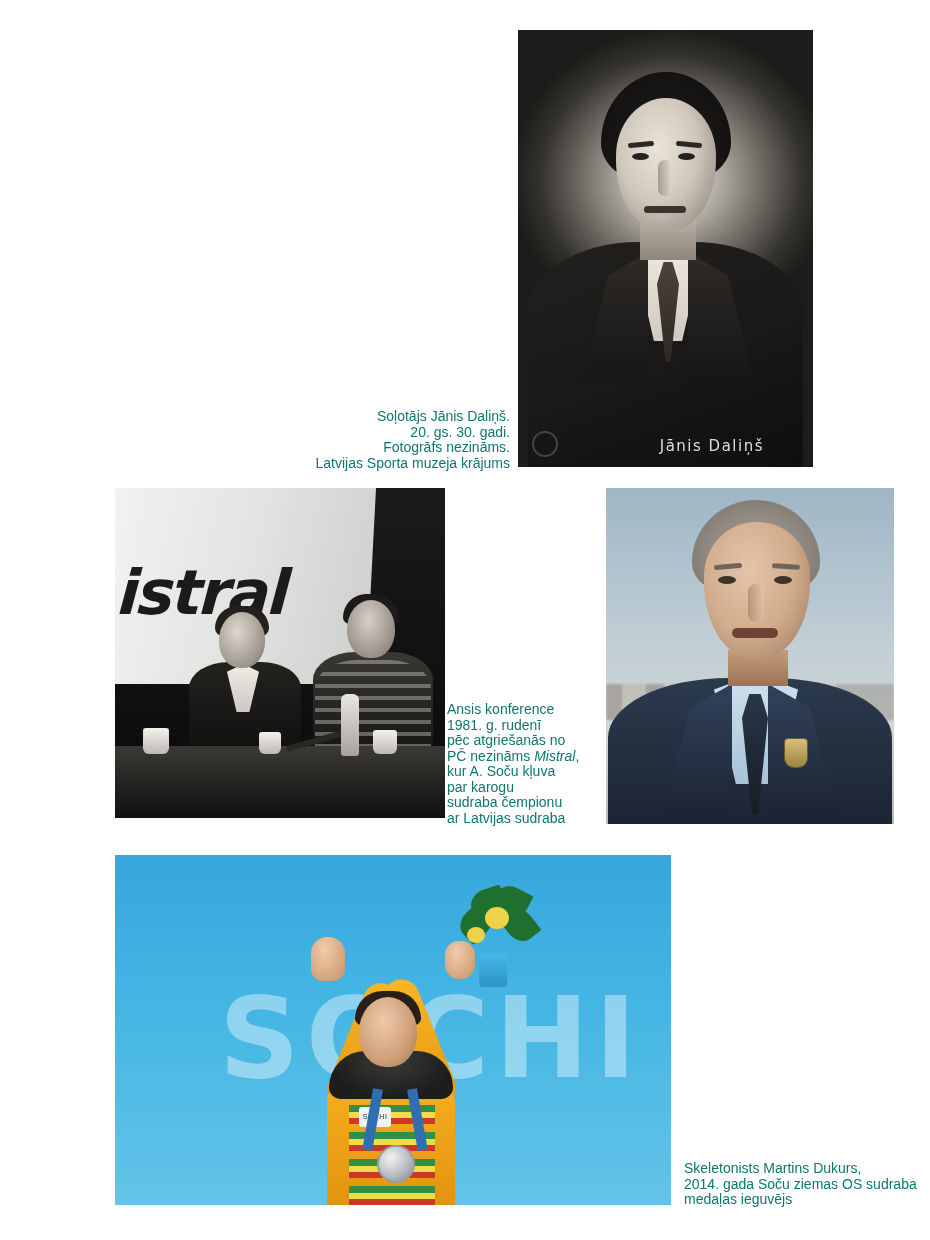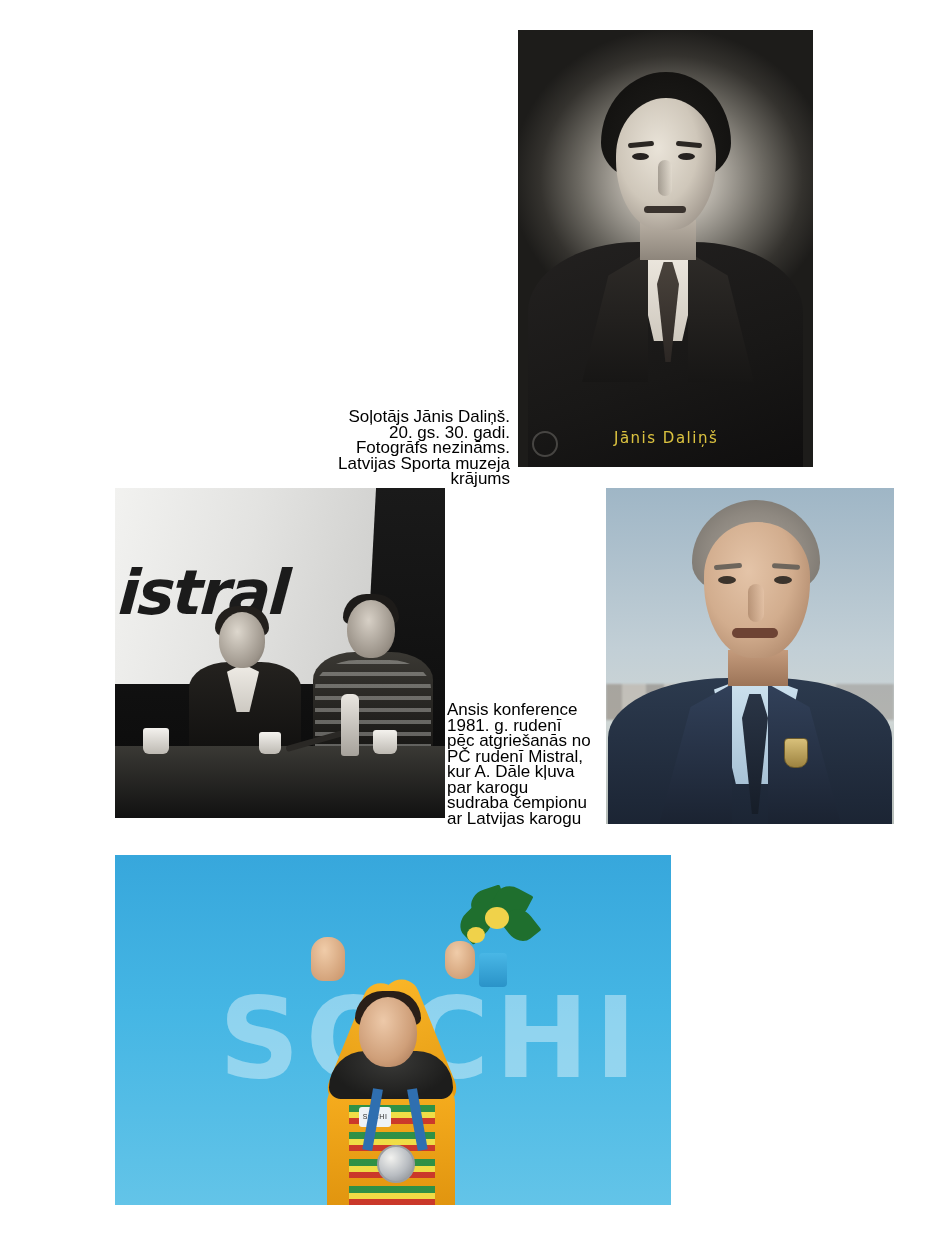--- a/index.html
+++ b/index.html
@@ -18,26 +18,26 @@
 
   .page {
     position: relative;
     width: 930px;
     height: 1240px;
   }
 
   
   .caption {
     position: absolute;
-    font-size: 17px;
+    font-size: 14px;
     line-height: 15.5px;
-    color: #000000;
+    color: #0f766e;
     white-space: pre-line;
   }
-  .caption .em { }
+  .caption .em { font-style: italic; }
   .cap-right { text-align: right; }
   .cap-left  { text-align: left; }
 
   
   #fig-dalins {
     position: absolute;
     left: 518px;
     top: 30px;
     width: 295px;
     height: 437px;
@@ -114,27 +114,27 @@
     clip-path: polygon(30% 0, 70% 0, 100% 22%, 62% 100%, 38% 100%, 0 22%);
   }
   .dalins-lapel-l, .dalins-lapel-r {
     position: absolute; top: 222px; width: 66px; height: 130px;
     background: linear-gradient(#2e2b28, #171615);
   }
   .dalins-lapel-l { left: 64px; clip-path: polygon(100% 0, 100% 100%, 0 100%, 40% 18%); }
   .dalins-lapel-r { left: 170px; clip-path: polygon(0 0, 60% 18%, 100% 100%, 0 100%); }
   .dalins-sign {
     position: absolute;
-    left: 96px; bottom: 20px;
+    left: 96px; bottom: 12px;
     width: 150px;
-    text-align: left;
+    text-align: right;
     font-family: "DejaVu Sans", sans-serif;
     font-size: 15px;
     letter-spacing: 1.5px;
-    color: #fde047;
+    color: #ffffff;
     opacity: .85;
   }
   .dalins-stamp {
     position: absolute; left: 14px; bottom: 10px;
     width: 22px; height: 22px; border-radius: 50%;
     border: 2px solid rgba(200,196,188,.45);
     opacity: .6;
   }
 
   #cap-dalins {
@@ -541,21 +541,21 @@
     <div class="press-man-a-head"></div>
 
     <div class="press-table"></div>
     <div class="press-mic"></div>
     <div class="press-bottle"></div>
     <div class="press-cup1"></div>
     <div class="press-cup2"></div>
     <div class="press-cup3"></div>
   </div>
 
-  <div class="caption cap-left" id="cap-press"><span>Ansis konference</span><br><span>1981. g. rudenī</span><br><span>pēc atgriešanās no</span><br><span>PČ rudenī </span><span class="em">Mistral</span><span>,</span><br><span>kur A. Dāle kļuva</span><br><span>par karogu</span><br><span>sudraba čempionu</span><br><span>ar Latvijas karogu</span></div>
+  <div class="caption cap-left" id="cap-press"><span>Ansis konference</span><br><span>1981. g. rudenī</span><br><span>pēc atgriešanās no</span><br><span>PČ nezināms </span><span class="em">Mistral</span><span>,</span><br><span>kur A. Soču kļuva</span><br><span>par karogu</span><br><span>sudraba čempionu</span><br><span>ar Latvijas sudraba</span></div>
 
   <div id="fig-dale">
     <div class="dale-sky"></div>
     <div class="dale-skyline"></div>
     <div class="dale-jacket"></div>
     <div class="dale-shirt"></div>
     <div class="dale-lapel-l"></div>
     <div class="dale-lapel-r"></div>
     <div class="dale-tie"></div>
     <div class="dale-badge"></div>
@@ -595,14 +595,17 @@
     <div class="sochi-chevrons"></div>
     <div class="sochi-hood"></div>
     <div class="sochi-hair"></div>
     <div class="sochi-head"></div>
     <div class="sochi-bib">SOCHI</div>
     <div class="sochi-medal-ribbon-l"></div>
     <div class="sochi-medal-ribbon-r"></div>
     <div class="sochi-medal"></div>
   </div>
 
+  <div class="caption cap-left" id="cap-sochi">Skeletonists Martins Dukurs,
+2014. gada Soču ziemas OS sudraba
+medaļas ieguvējs</div>
 
 </div>
 
 </body></html>

